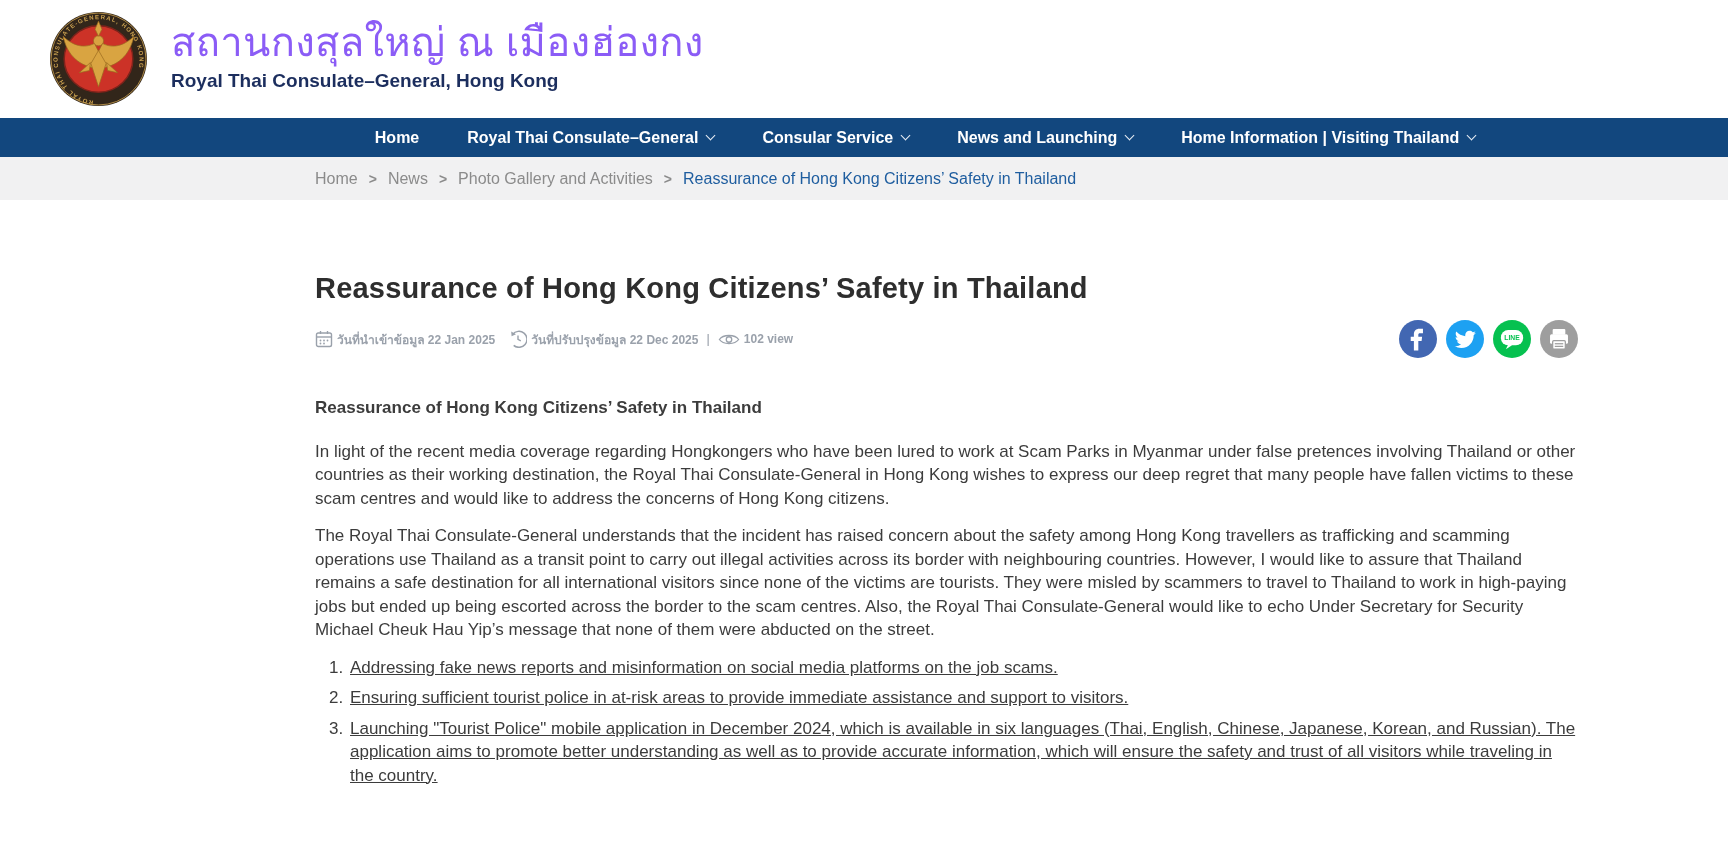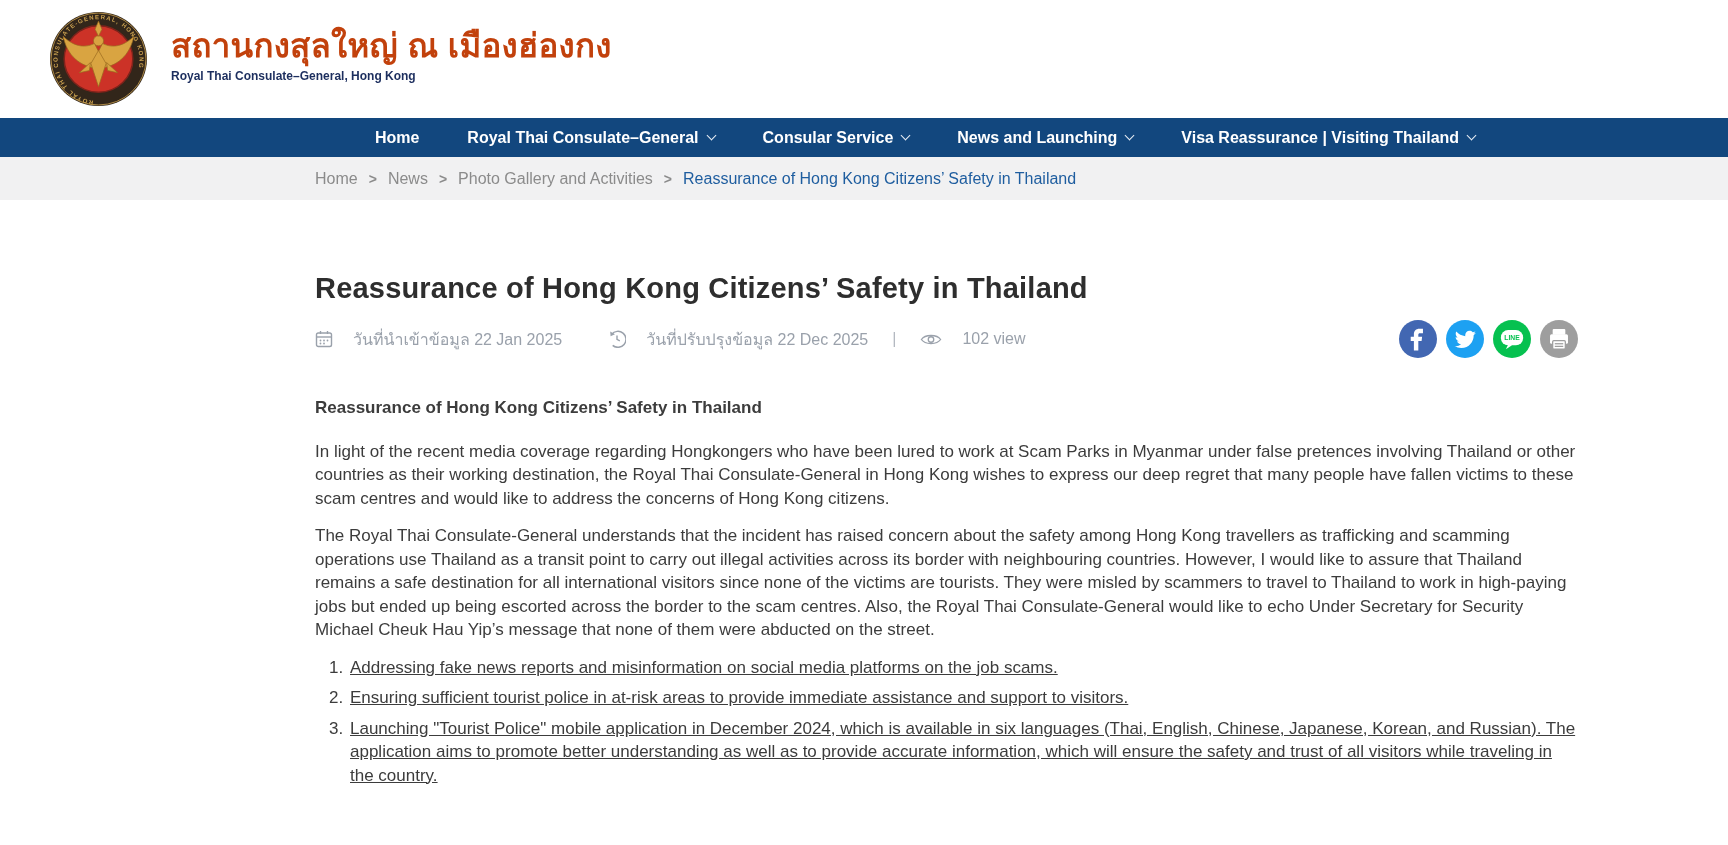--- a/index.html
+++ b/index.html
@@ -8,40 +8,40 @@
     width: 1728px; height: 845px; overflow: hidden;
     background: #ffffff; color: #3c3c3c;
     font-family: "Liberation Sans", "DejaVu Sans", sans-serif;
   }
 
   
   .site-header { height: 118px; display: flex; align-items: center; padding-left: 48px; background: #fff; }
   .logo-wrap { width: 101px; height: 98px; flex: 0 0 auto; cursor: pointer; }
   .logo-wrap svg { width: 101px; height: 98px; display: block; }
   .header-titles { margin-left: 22px; margin-top: -8px; }
-  .thai-title { font-size: 33px; font-weight: 700; color: #c2410c; line-height: 1.15; letter-spacing: 0.3px; }
-  .eng-title { font-size: 12px; font-weight: 700; color: #1c2e5e; margin-top: 5px; }
+  .thai-title { font-size: 40px; font-weight: 400; color: #8b5cf6; line-height: 1.15; letter-spacing: 0.3px; }
+  .eng-title { font-size: 19px; font-weight: 700; color: #1c2e5e; margin-top: 5px; }
 
   
   .main-nav { height: 39px; background: #12477e; display: flex; align-items: center; justify-content: center; gap: 48px; padding-left: 122px; }
   .nav-item { color: #ffffff; font-size: 16px; font-weight: 700; display: flex; align-items: center; white-space: nowrap; cursor: pointer; }
   .chev { width: 7px; height: 7px; border-right: 1.8px solid #e8eef5; border-bottom: 1.8px solid #e8eef5; transform: rotate(45deg); display: inline-block; margin-left: 9px; margin-top: -5px; }
 
   
   .breadcrumb-bar { height: 43px; background: #f1f1f2; display: flex; align-items: center; padding-left: 315px; font-size: 16px; gap: 11px; white-space: nowrap; }
   .crumb { color: #8b8b8b; cursor: pointer; }
   .crumb-sep { color: #8b8b8b; font-size: 14px; font-weight: 700; }
   .crumb-current { color: #1e5d9f; }
 
   
   .article { padding: 0 150px 0 315px; }
   .page-title { font-size: 29px; font-weight: 600; color: #2e2e2e; margin: 72px 0 0 0; letter-spacing: 0.2px; }
 
   .meta-social { display: flex; justify-content: space-between; align-items: center; margin-top: 15px; }
-  .meta { display: flex; align-items: center; gap: 20px; color: #9aa1ab; font-size: 16px; }
+  .meta { display: flex; align-items: center; gap: 4px; color: #9aa1ab; font-size: 12px; font-weight: bold; }
   .meta .gap { width: 6px; }
   .meta svg { display: block; }
   .meta .divider { margin: 0 4px; color: #b3b8c0; }
 
   .social { display: flex; gap: 9px; }
   .social-btn { width: 38px; height: 38px; cursor: pointer; }
   .social-btn svg { width: 38px; height: 38px; display: block; }
 
   .body-text { margin-top: 38px; font-size: 17px; line-height: 23.5px; color: #3c3c3c; }
   .lead-bold { font-weight: 700; margin: 0 0 20px 0; }
@@ -91,21 +91,21 @@
   </div>
   <div class="nav-item">
     <span>Consular Service</span>
     <span class="chev"></span>
   </div>
   <div class="nav-item">
     <span>News and Launching</span>
     <span class="chev"></span>
   </div>
   <div class="nav-item">
-    <span>Visa Reassurance | Visiting Thailand</span>
+    <span>Home Information | Visiting Thailand</span>
     <span class="chev"></span>
   </div>
 </nav>
 
 <div class="breadcrumb-bar">
   <span class="crumb">Home</span>
   <span class="crumb-sep">&gt;</span>
   <span class="crumb">News</span>
   <span class="crumb-sep">&gt;</span>
   <span class="crumb">Photo Gallery and Activities</span>

